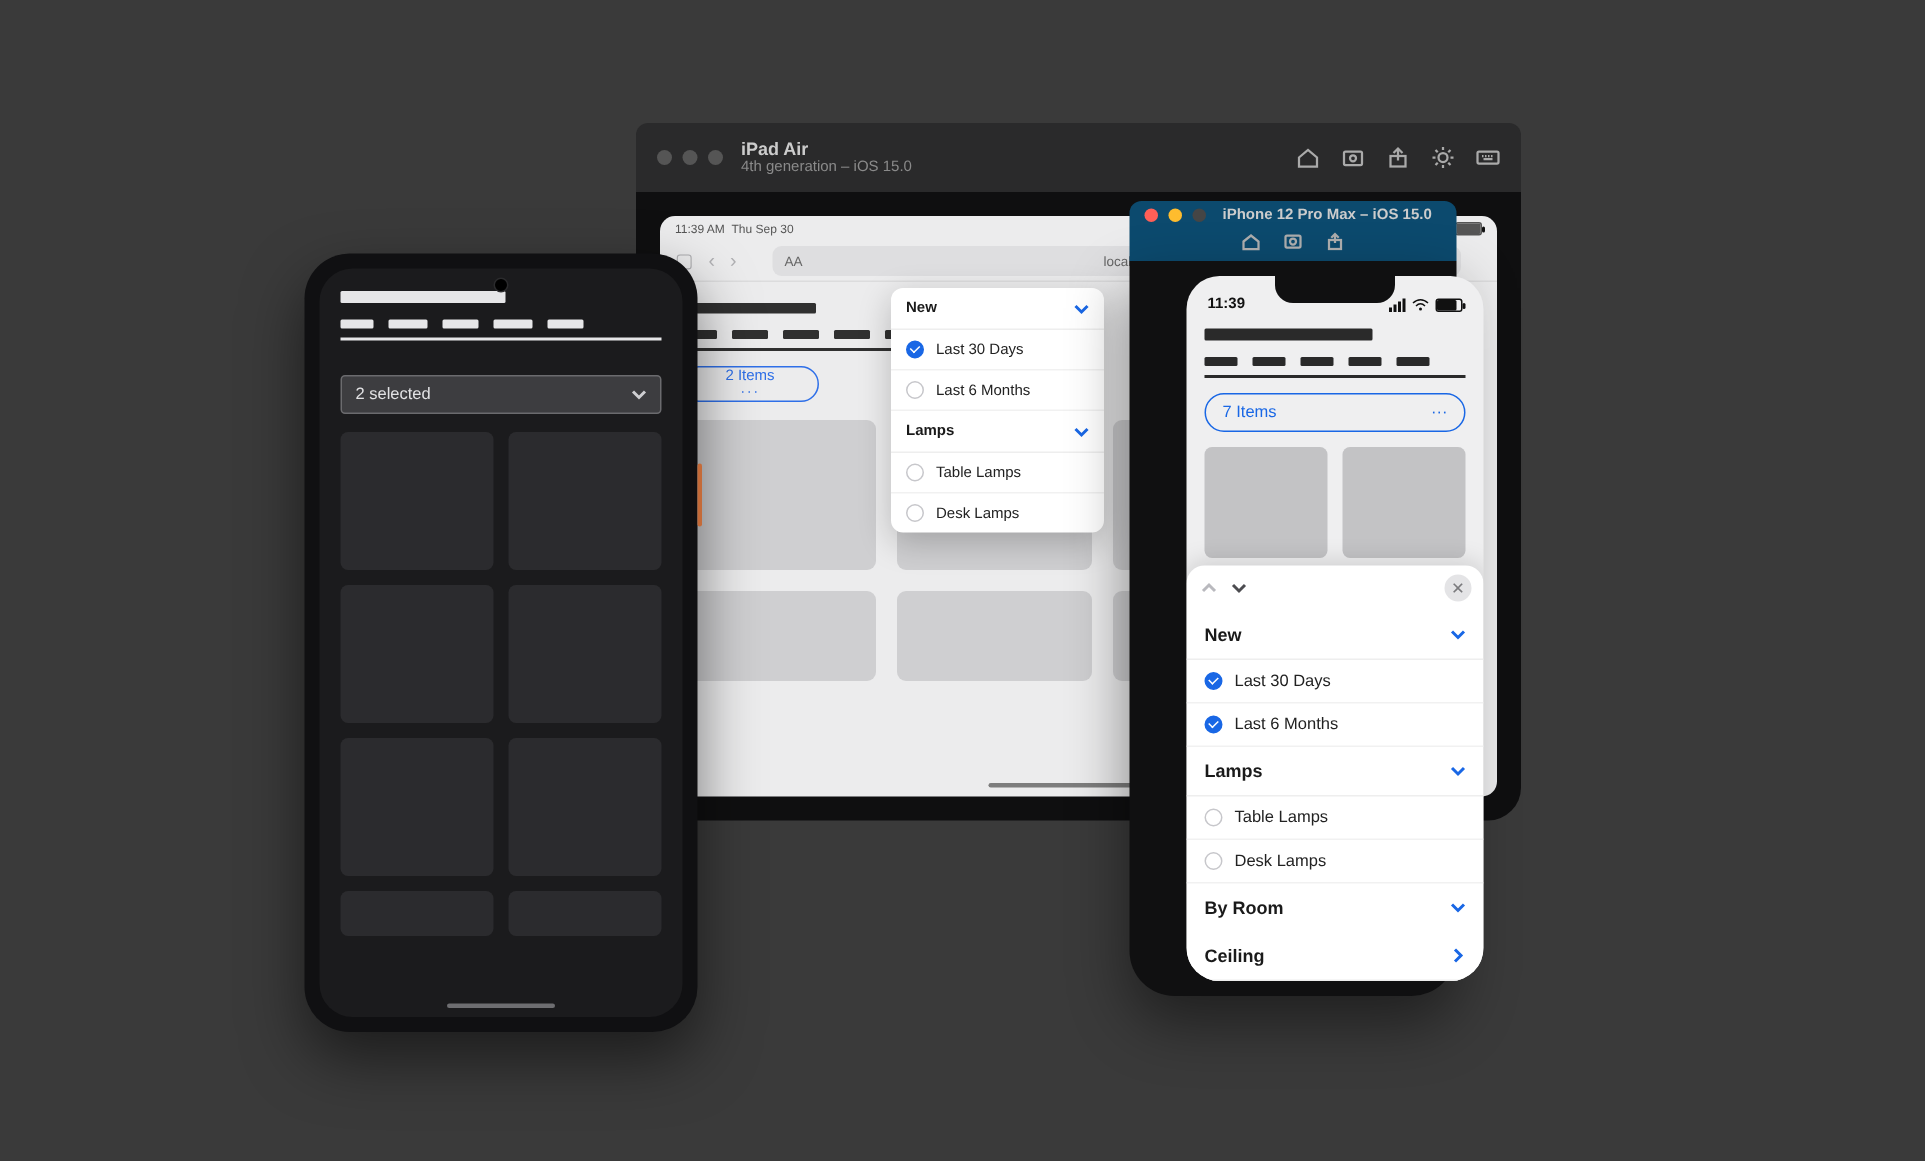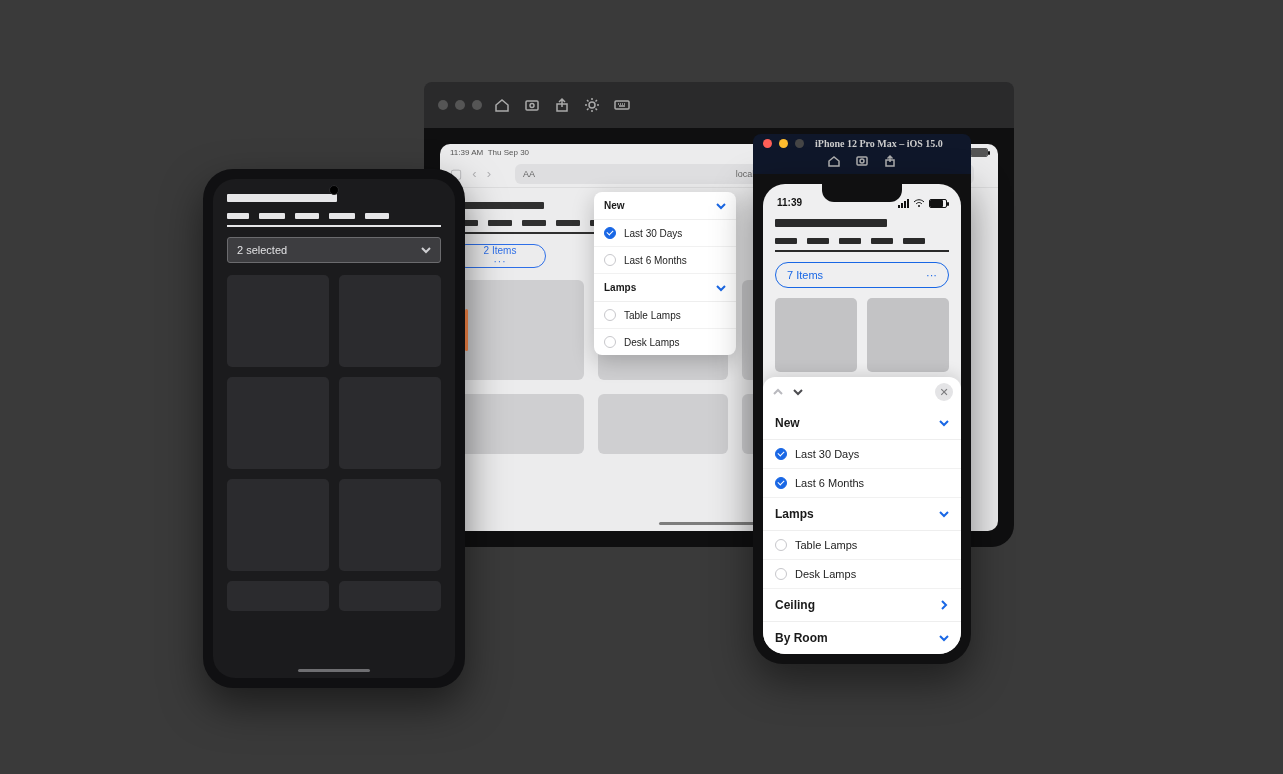--- a/index.html
+++ b/index.html
@@ -63,37 +63,37 @@
   .pop-row { display:flex; align-items:center; padding:7px 10px; gap:8px; border-bottom:1px solid #f1f1f1; color:#222;}
   .pop-row:last-child{border-bottom:none;}
   .radio { width:12px;height:12px;border-radius:50%; border:1.5px solid #c7c7cb; flex:none;}
   .radio.checked{ background:#1967e5; border-color:#1967e5; position:relative;}
   .radio.checked::after{content:""; position:absolute; inset:2.5px 2.5px; border:1.5px solid #fff; border-top:none; border-right:none; transform:rotate(-45deg); height:3px; width:5px; top:2px; left:2px;}
   .ipad-homebar{ position:absolute; bottom:6px; left:50%; transform:translateX(-50%); width:120px; height:3px; background:#7d7d7d; border-radius:3px;}
 
   
   .iphone-win { position:absolute; left:753px; top:134px; width:218px; }
   .iphone-titlebar{
-    background:#0f172a; border-radius:8px 8px 0 0; padding:4px 10px 6px;
-    color:#ccc; font-size:10px;font-family:Liberation Serif, serif;
+    background:#0c4a6e; border-radius:8px 8px 0 0; padding:4px 10px 6px;
+    color:#ccc; font-size:10px;
   }
   .iphone-titlebar .top{display:flex;align-items:center;gap:7px;}
   .iphone-titlebar .top .dot{width:9px;height:9px;border-radius:50%;}
   .iphone-titlebar .top .d1{background:#ff5f57;}
   .iphone-titlebar .top .d2{background:#febc2e;}
   .iphone-titlebar .top .d3{background:#454545;}
   .iphone-titlebar .top .ttl{font-weight:600; margin-left:4px;}
   .iphone-titlebar .ic-row{ display:flex; gap:14px; justify-content:center; margin-top:5px;}
   .iphone-titlebar .ic-row svg{width:14px;height:14px;stroke:#aaa;fill:none;stroke-width:1.5;}
   .iphone-frame{
     background:#101011; border-radius:0 0 30px 30px; padding:10px 10px 10px;
     box-shadow:0 18px 40px rgba(0,0,0,.45);
   }
   .iphone-screen{
-    background:#efeff0; width:100%; height:470px; border-radius:22px; position:relative; overflow:hidden;
+    background:#efeff0; width:100%; height:470px; border-radius:22px; position:relative; overflow:hidden;margin-left:28px;
   }
   .notch{ position:absolute; top:0; left:50%; transform:translateX(-50%);
     width:80px; height:18px; background:#101011; border-radius:0 0 12px 12px; z-index:2;}
   .ip-status{ height:26px; display:flex; align-items:flex-end; justify-content:space-between;
     padding:0 14px 2px; font-size:10px; font-weight:600; color:#111;}
   .ip-status .ri{display:flex; gap:4px; align-items:center;}
   .sigbar{display:inline-flex;gap:1px;align-items:flex-end;}
   .sigbar i{width:2px;background:#111;display:inline-block;}
   .sigbar i:nth-child(1){height:3px;} .sigbar i:nth-child(2){height:5px;}
   .sigbar i:nth-child(3){height:7px;} .sigbar i:nth-child(4){height:9px;}
@@ -137,39 +137,43 @@
   .a-statusbar .rt{display:flex;gap:5px;align-items:center;}
   .a-statusbar svg{width:10px;height:10px;fill:#e8e8ea;}
   .a-tri{width:0;height:0;border-left:5px solid transparent;border-right:5px solid transparent;border-bottom:9px solid #e8e8ea;}
   .a-tri.signal{border-bottom:9px solid #e8e8ea; transform:skewX(-18deg);}
   .a-content{ padding:10px 14px;}
   .a-content .skel-bar{ background:#e6e6e8;}
   .a-hdr{ margin-top:2px;}
   .a-hdr .title{width:110px;height:8px;}
   .a-hdr .line{ display:flex; gap:10px; margin-top:8px; border-bottom:2px solid #e6e6e8; padding-bottom:6px;}
   .a-select{
-    margin-top:10px; height:26px; border:1px solid #6b6b6e; background:#3d3d40;
+    margin-top:23px; height:26px; border:1px solid #6b6b6e; background:#3d3d40;
     border-radius:3px; display:flex; align-items:center; padding:0 9px; font-size:11px;
     color:#e2e2e4; justify-content:space-between;
   }
   .a-select svg{width:10px;height:10px;stroke:#cfcfd2;fill:none;stroke-width:2;}
   .a-grid{ margin-top:12px; display:flex; flex-wrap:wrap; gap:10px;}
   .a-card{ width:calc(50% - 5px); height:92px; background:#2b2b2e; border-radius:5px;}
   .a-home{ position:absolute; bottom:6px; left:50%; transform:translateX(-50%);
     width:72px; height:3px; background:#6e6e71; border-radius:3px;}
 </style>
 </head>
 <body>
 
 <div class="ipad">
   <div class="ipad-titlebar">
     <div class="traffic">
       <span></span>
       <span></span>
       <span></span>
+    </div>
+    <div class="titlebar-txt">
+      <div class="t1">iPad Air</div>
+      <div class="t2">4th generation – iOS 15.0</div>
     </div>
     <div class="titlebar-icons">
       <svg>
           <path d="M2 8l6-5 6 5v6H2z"></path>
         </svg>
       <svg>
           <rect x="2" y="4" width="12" height="9" rx="1"></rect>
           <circle cx="8" cy="8.5" r="2"></circle>
         </svg>
       <svg>
@@ -366,30 +370,30 @@
         </div>
         <div class="pop-row">
           <span class="radio"></span>
           <span>Table Lamps</span>
         </div>
         <div class="pop-row">
           <span class="radio"></span>
           <span>Desk Lamps</span>
         </div>
 
+        <div class="pop-sec-hdr" style="border-bottom:none">
+          <span>By Room</span>
+          <svg>
+              <path d="M1 3l4 4 4-4"></path>
+            </svg>
+        </div>
         <div class="pop-sec-hdr chev-right">
           <span>Ceiling</span>
           <svg>
               <path d="M3 1l4 4-4 4"></path>
-            </svg>
-        </div>
-        <div class="pop-sec-hdr" style="border-bottom:none">
-          <span>By Room</span>
-          <svg>
-              <path d="M1 3l4 4 4-4"></path>
             </svg>
         </div>
       </div>
     </div>
   </div>
 </div>
 
 <div class="android">
   <span class="power"></span>
   <div class="a-screen">

